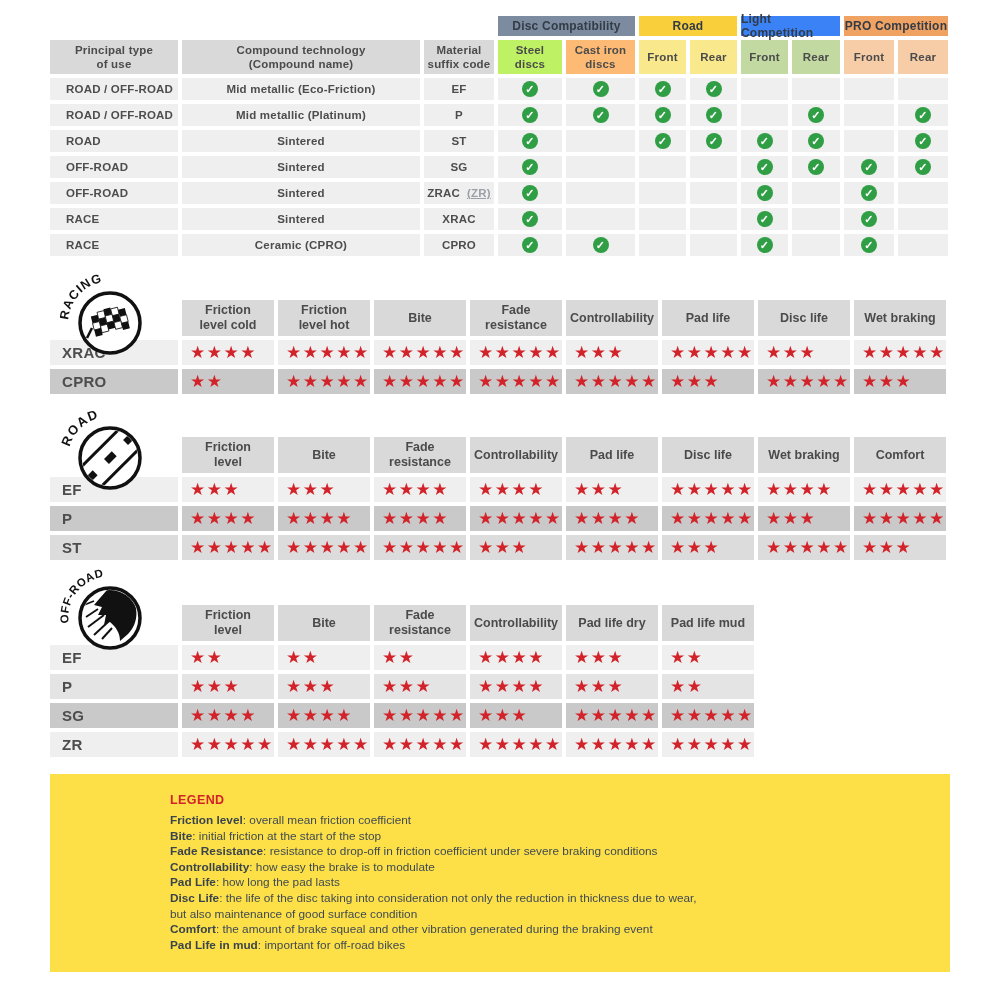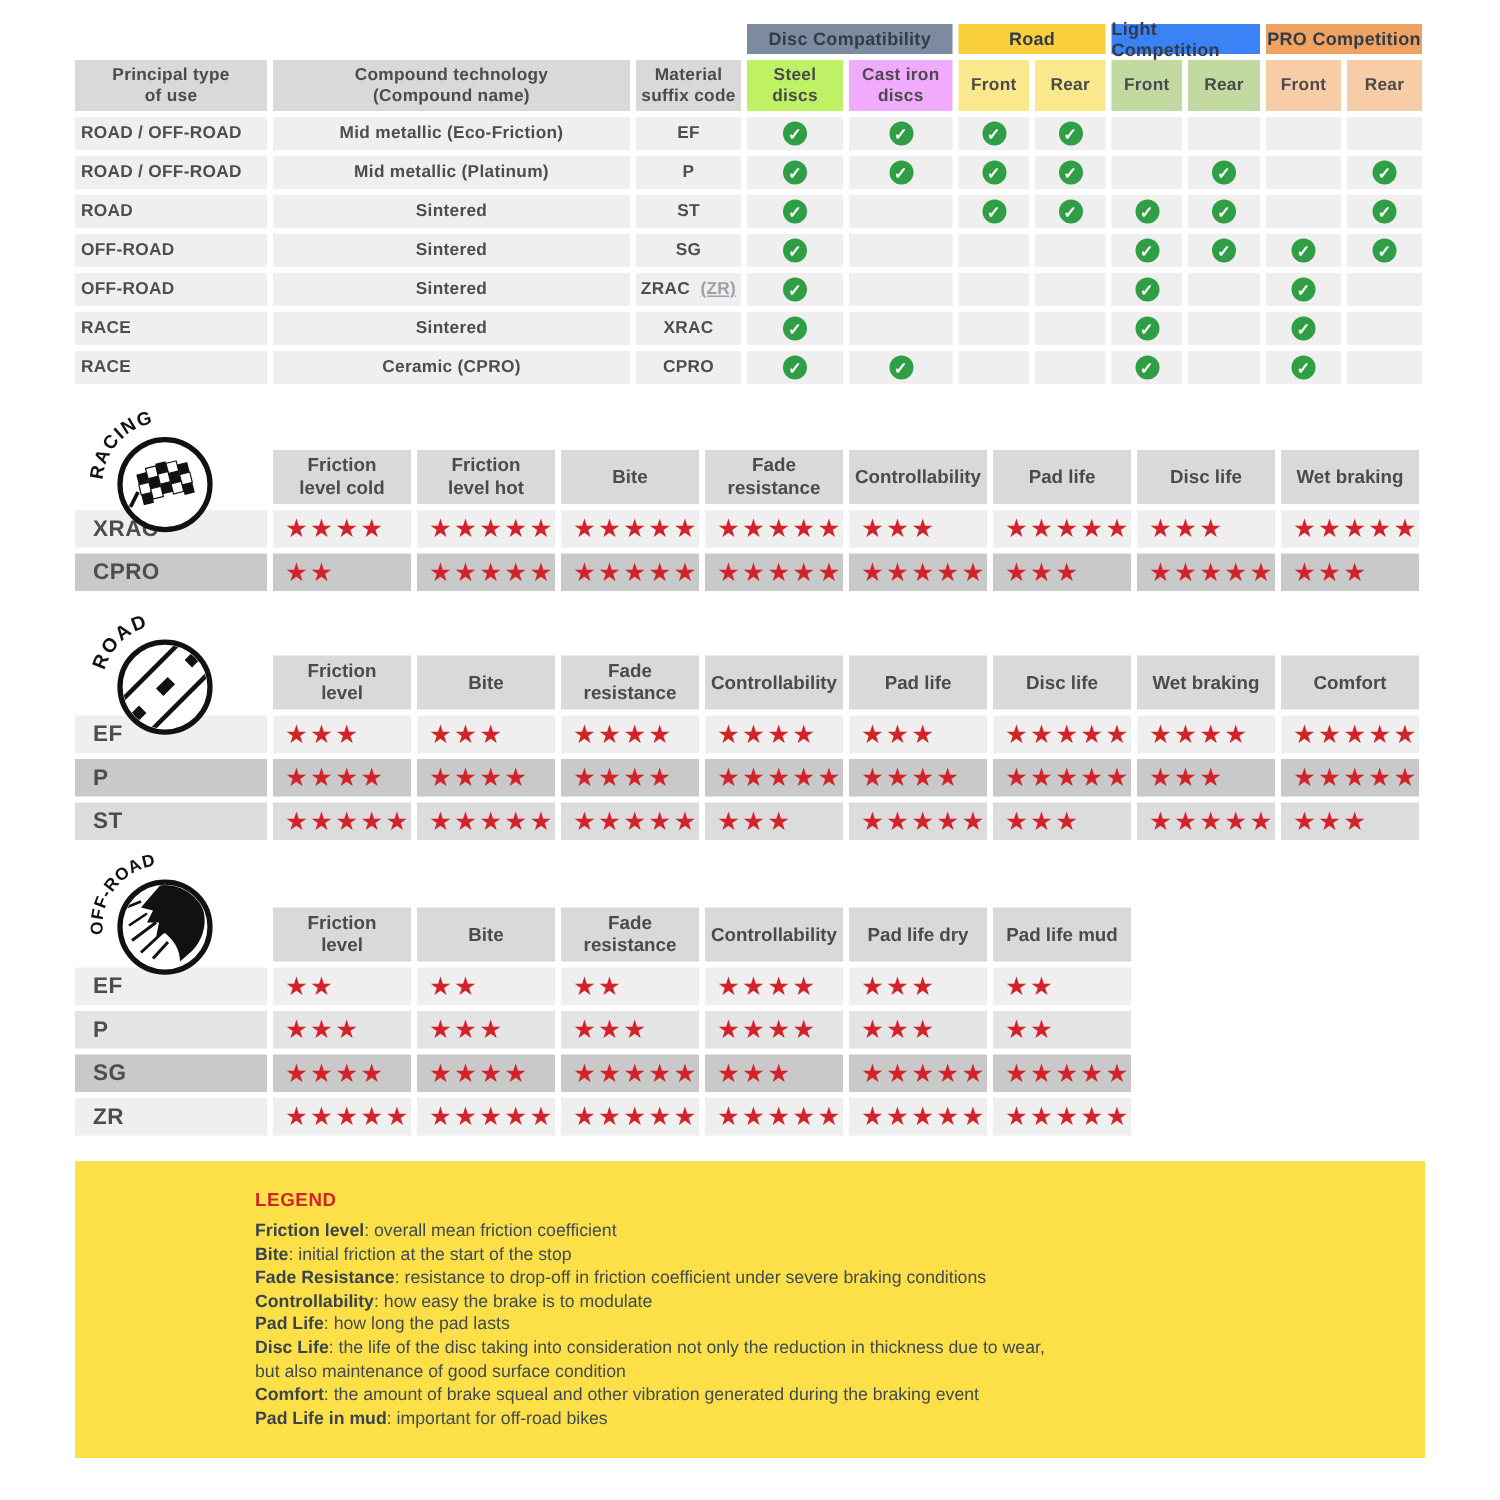--- a/index.html
+++ b/index.html
@@ -7,21 +7,21 @@
 
   
   .compat-grid {
     display:grid;
     grid-template-columns:128px 238px 70px 64px 69px 47px 47px 47px 48px 50px 50px;
     grid-template-rows:20px 34px repeat(7, 22px);
     gap:4px; width:100%;
   }
   .cell { display:flex; align-items:center; justify-content:center; background:#efefef;
           color:#4d4d4d; font-size:11.5px; font-weight:600; letter-spacing:.2px; }
-  .cell.left { justify-content:flex-start; padding-left:4px; }
+  .cell.left { justify-content:flex-start; padding-left:16px; }
   .hdr { background:#d9d9d9; white-space:pre-line; text-align:center; line-height:1.25;
          font-size:11.5px; font-weight:700; color:#4b4b4b; }
   .group-hdr { display:flex; align-items:center; justify-content:center;
                font-size:12px; font-weight:700; color:#333c46; letter-spacing:.2px; }
   .code-note { color:#9aa0a6; font-weight:600; margin-left:7px;text-decoration:underline; }
   .check { width:16px; height:16px; border-radius:50%; background:#2f9e44; color:#fff;
            display:flex; align-items:center; justify-content:center; font-size:11px; font-weight:700; }
 
   
   .rating-block { position:relative; }
@@ -65,21 +65,21 @@
         <div class="group-hdr" style="grid-column: span 2; background: #3b82f6;">Light Competition</div>
         <div class="group-hdr" style="grid-column: span 2; background: rgb(240, 162, 99);">PRO Competition</div>
         <div class="cell hdr">Principal type
 of use</div>
         <div class="cell hdr">Compound technology
 (Compound name)</div>
         <div class="cell hdr">Material
 suffix code</div>
         <div class="cell hdr" style="background: #bef264;">Steel
 discs</div>
-        <div class="cell hdr" style="background: #f0abfc;">Cast iron
+        <div class="cell hdr" style="background: #fdba74;">Cast iron
 discs</div>
         <div class="cell hdr" style="background: rgb(250, 232, 141);">Front</div>
         <div class="cell hdr" style="background: rgb(250, 232, 141);">Rear</div>
         <div class="cell hdr" style="background: rgb(194, 217, 162);">Front</div>
         <div class="cell hdr" style="background: rgb(194, 217, 162);">Rear</div>
         <div class="cell hdr" style="background: rgb(246, 205, 167);">Front</div>
         <div class="cell hdr" style="background: rgb(246, 205, 167);">Rear</div>
         <div class="cell left">ROAD / OFF-ROAD</div>
         <div class="cell">Mid metallic (Eco-Friction)</div>
         <div class="cell">EF</div>

